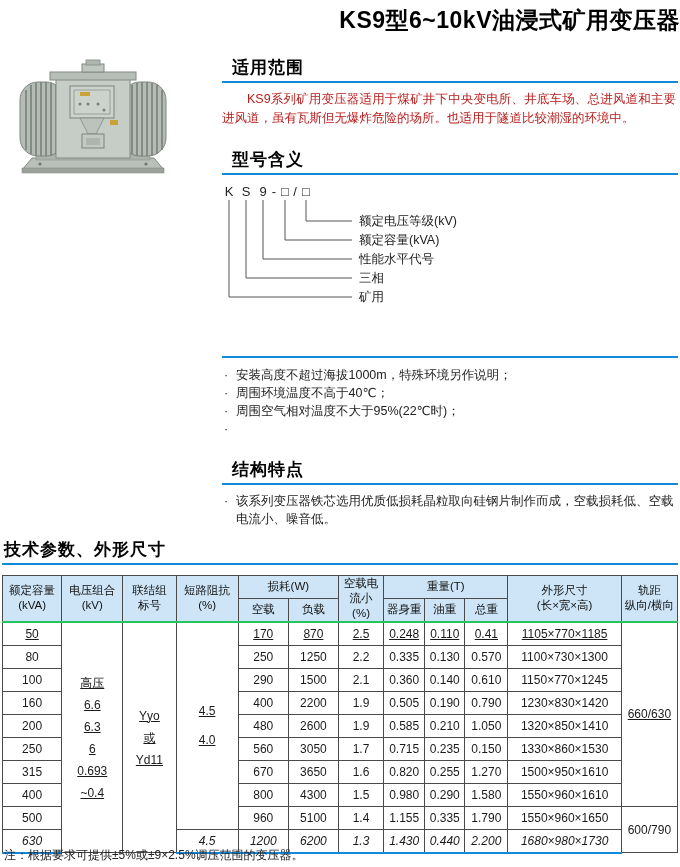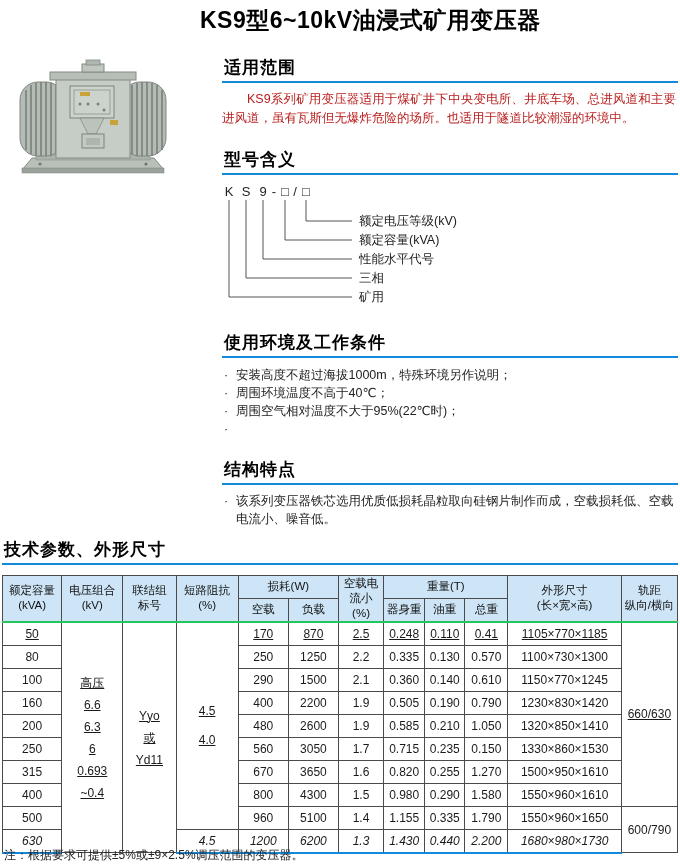--- a/index.html
+++ b/index.html
@@ -1,26 +1,26 @@
 <!DOCTYPE html>
 <html><head>
 <meta charset="utf-8">
 <style>
   html,body{margin:0;padding:0;background:#fff;}
   .page{
     position:relative;width:680px;height:867px;background:#fff;overflow:hidden;
     font-family:"Liberation Sans","DejaVu Sans",sans-serif;color:#1a1a1a;
   }
   .page-title{
-    position:absolute;left:200px;top:5px;width:480px;text-align:left;
+    position:absolute;left:200px;top:5px;width:480px;text-align:right;
     font-size:23px;font-weight:700;color:#000;letter-spacing:0.5px;
   }
   .photo{position:absolute;left:14px;top:54px;width:158px;height:126px;}
   .sec-head{
-    position:absolute;left:224px;font-size:17px;font-weight:600;color:#000;
+    position:absolute;left:232px;font-size:17px;font-weight:600;color:#000;
     letter-spacing:1px;
   }
   .sec-rule{position:absolute;height:2px;background:#1389dc;}
   .body-text{
     position:absolute;left:222px;width:454px;font-size:12.5px;line-height:19px;
     color:#b91c1c;text-align:justify;
   }
   .indent{text-indent:2em;}
   ul.bullets{list-style:none;margin:0;padding:0;position:absolute;left:224px;width:452px;}
   ul.bullets li{
@@ -134,21 +134,20 @@
     </g>
     <g font-size="12.5">
       <text x="137" y="44">额定电压等级(kV)</text>
       <text x="137" y="63">额定容量(kVA)</text>
       <text x="137" y="82">性能水平代号</text>
       <text x="137" y="101">三相</text>
       <text x="137" y="120">矿用</text>
     </g>
   </svg>
 
-  <div class="sec-head" style="top:331px">使用环境及工作条件</div>
   <div class="sec-rule" style="left:222px;top:356px;width:456px"></div>
   <ul class="bullets" style="top:366px">
     <li><span class="dot">·</span><span>安装高度不超过海拔1000m，特殊环境另作说明；</span></li>
     <li><span class="dot">·</span><span>周围环境温度不高于40℃；</span></li>
     <li><span class="dot">·</span><span>周围空气相对温度不大于95%(22℃时)；</span></li>
     <li><span class="dot">·</span></li>
   </ul>
 
   <div class="sec-head" style="top:458px">结构特点</div>
   <div class="sec-rule" style="left:222px;top:483px;width:456px"></div>

